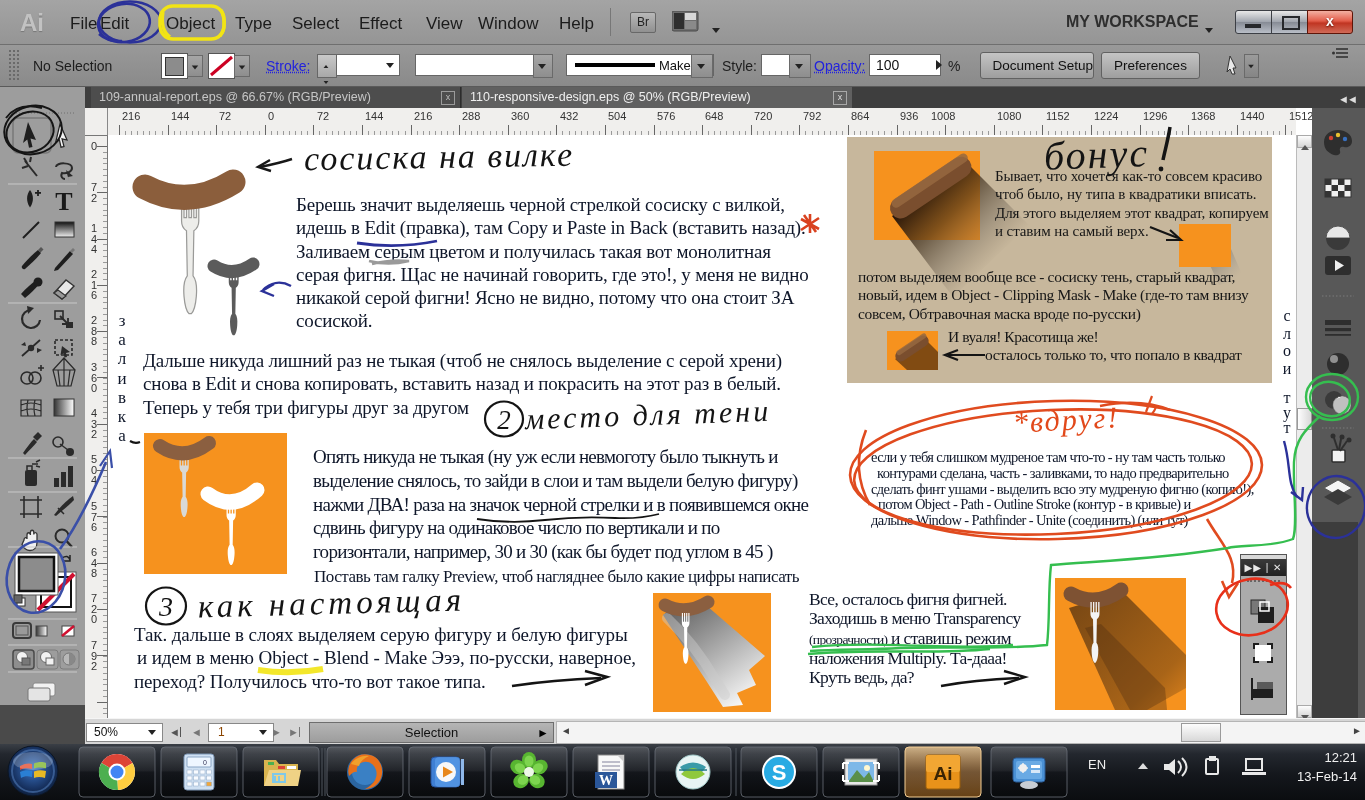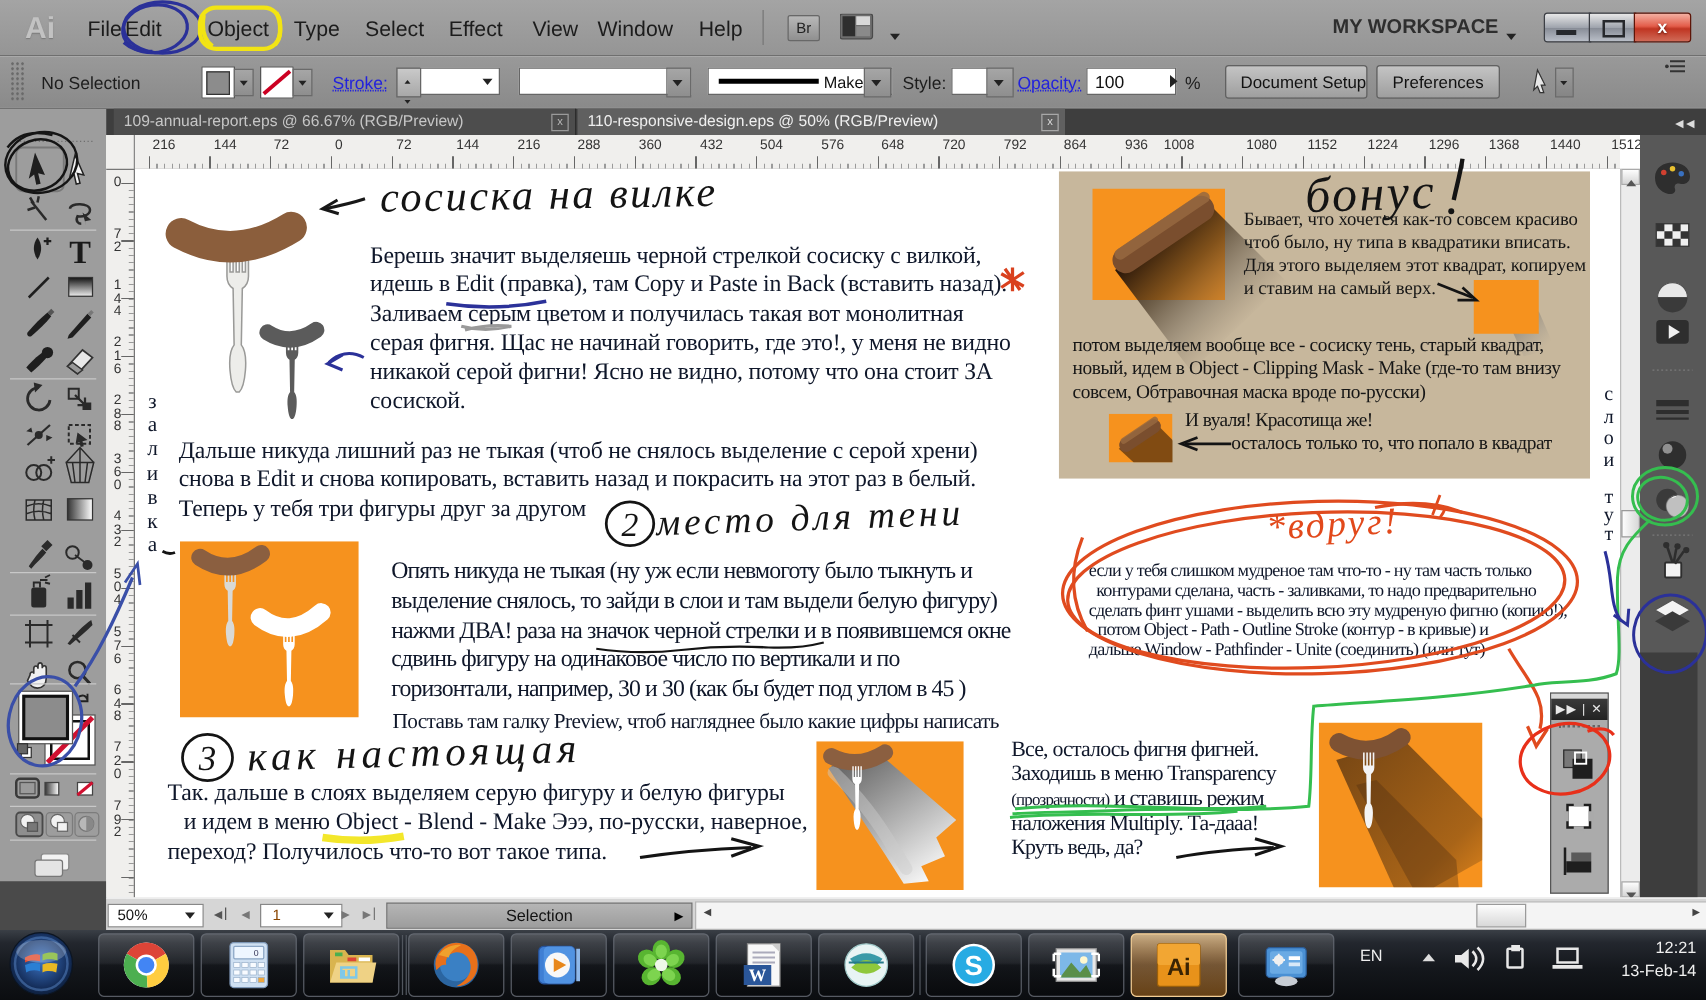--- a/index.html
+++ b/index.html
@@ -442,21 +442,21 @@
       <use href="#forkp" transform="translate(79 70) scale(0.44)" fill="#ffffff"></use>
       <path d="M64,61 Q88,79 113,57" fill="none" stroke="#ffffff" stroke-width="15" stroke-linecap="round"></path>
     </svg>
 
     <div class="ser abs" style="left:205px;top:310px;font-size:19px;line-height:23.8px;white-space:nowrap;letter-spacing:-0.7px;">Опять никуда не тыкая (ну уж если невмоготу было тыкнуть и<br>выделение снялось, то зайди в слои и там выдели белую фигуру)<br>нажми ДВА! раза на значок черной стрелки и в появившемся окне<br>сдвинь фигуру на одинаковое число по вертикали и по<br>горизонтали, например, 30 и 30 (как бы будет под углом в 45 )</div>
 
     <div class="ser abs" style="left:206px;top:432px;font-size:17px;white-space:nowrap;letter-spacing:-0.5px;">Поставь там галку Preview, чтоб нагляднее было какие цифры написать</div>
 
     <div class="hand abs" style="left:90px;top:450px;font-size:33px;letter-spacing:4px;transform:rotate(-1.5deg);">как настоящая</div>
 
-    <div class="ser abs" style="left:26px;top:488px;font-size:19px;line-height:23.3px;white-space:nowrap;letter-spacing:-0.12px;">Так. дальше в слоях выделяем серую фигуру и белую фигуры<br><span style="margin-left:13px">и идем в меню Object - Blend - Make Эээ, по-русски, наверное,</span><br>переход? Получилось что-то вот такое типа.</div>
+    <div class="ser abs" style="left:26px;top:488px;font-size:19px;line-height:23.3px;white-space:nowrap;letter-spacing:-0.12px;">Так. дальше в слоях выделяем серую фигуру и белую фигуры<br><span style="margin-left:3px">и идем в меню Object - Blend - Make Эээ, по-русски, наверное,</span><br>переход? Получилось что-то вот такое типа.</div>
 
     <svg class="abs" style="left:545px;top:458px" width="118" height="119" viewBox="0 0 118 119">
       <defs>
         <linearGradient id="blendg" x1="0.15" y1="0" x2="0.85" y2="1">
           <stop offset="0" stop-color="#636363"></stop>
           <stop offset="0.5" stop-color="#b0b0b0"></stop>
           <stop offset="1" stop-color="#ffffff"></stop>
         </linearGradient>
       </defs>
       <rect width="118" height="119" fill="#F6921E"></rect>

